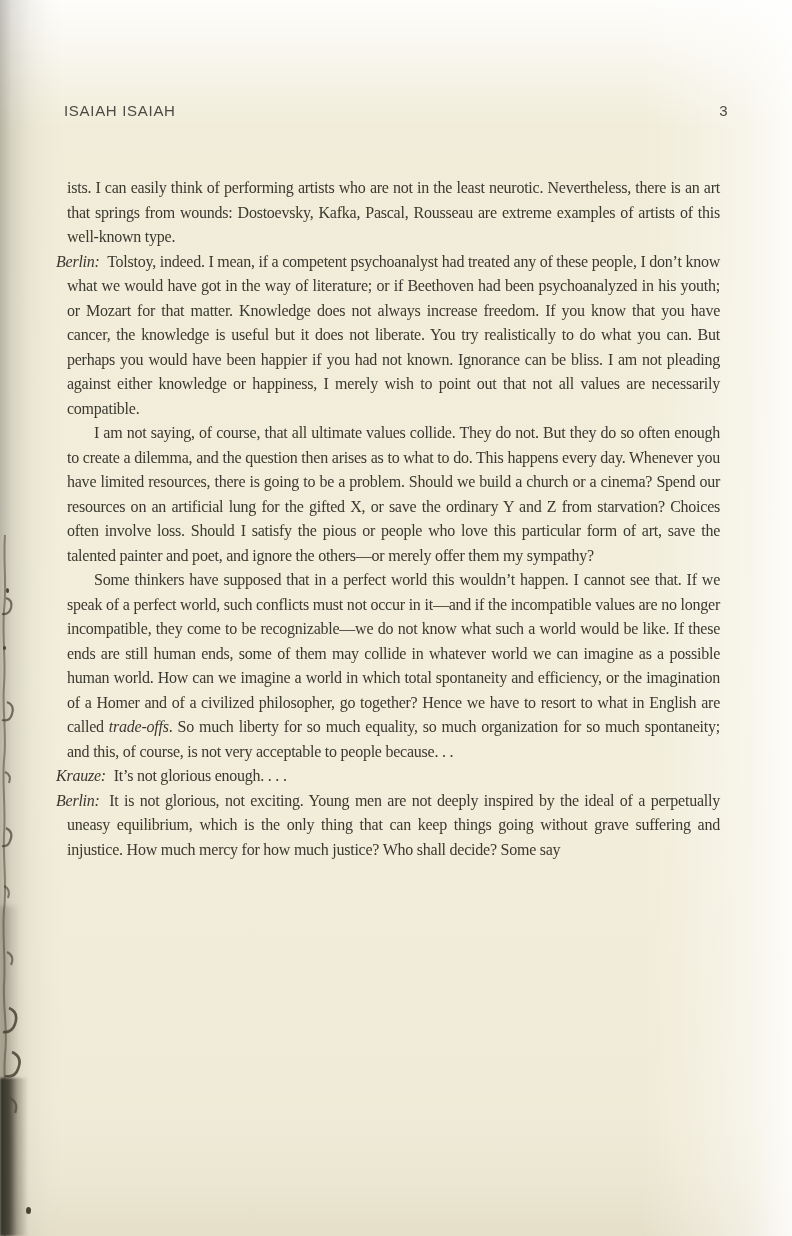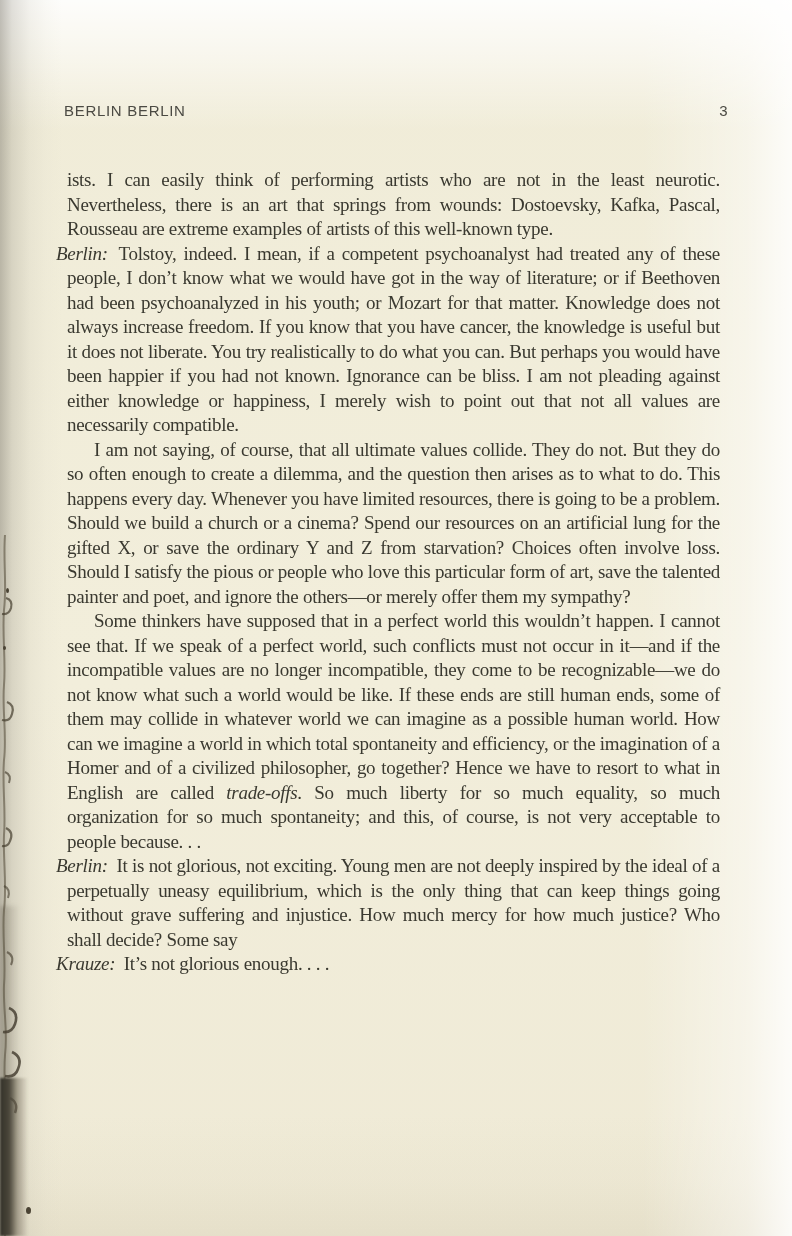--- a/index.html
+++ b/index.html
@@ -55,22 +55,22 @@
   .running-header{
     position:absolute;left:64px;right:64px;top:102px;
     display:flex;justify-content:space-between;align-items:baseline;
     font-family:"Liberation Sans", sans-serif;
     font-size:15px;letter-spacing:.7px;
     color:var(--header-ink);
   }
   .running-header .pagenum{letter-spacing:.3px;}
   
   .dialogue{
-    position:absolute;left:56px;top:168px;width:664px;
-    font-size:19px;line-height:24.5px;
+    position:absolute;left:56px;top:176px;width:664px;
+    font-size:16px;line-height:24.5px;
     letter-spacing:-0.015em;
     color:var(--ink);
     text-align:justify;
   }
   .dialogue p{margin:0;}
   .block-continuation{padding-left:11px;}
   .block-speech{padding-left:11px;text-indent:-11px;}
   .block-paragraph{padding-left:11px;text-indent:27px;}
   .speaker{font-style:italic;margin-right:4px;}
   .dialogue em{font-style:italic;font-family:Liberation Serif, serif;}
@@ -92,26 +92,26 @@
     <path d="M12 1052 q11 5 6 17 q-3 9 -13 7" fill="none" stroke="#3e372a" stroke-width="2.6" opacity="0.8"></path>
     <path d="M10 1098 q9 5 5 15" fill="none" stroke="#3e372a" stroke-width="2.4" opacity="0.8"></path>
   </svg>
   <div class="corner-soft"></div>
   <div class="corner-dark"></div>
   <div class="speck s1"></div>
   <div class="speck s2"></div>
   <div class="speck s3"></div>
 
   <header class="running-header">
-    <span class="headtitle">BERLIN BERLIN</span>
+    <span class="headtitle">ISAIAH ISAIAH</span>
     <span class="pagenum">3</span>
   </header>
 
   <main class="dialogue">
       <p class="block-continuation"><span>ists. I can easily think of performing artists who are not in the least neurotic. Nevertheless, there is an art that springs from wounds: Dostoevsky, Kafka, Pascal, Rousseau are extreme examples of artists of this well-known type.</span></p>
       <p class="block-speech"><span class="speaker">Berlin:</span> <span>Tolstoy, indeed. I mean, if a competent psychoanalyst had treated any of these people, I don’t know what we would have got in the way of literature; or if Beethoven had been psychoanalyzed in his youth; or Mozart for that matter. Knowledge does not always increase freedom. If you know that you have cancer, the knowledge is useful but it does not liberate. You try realistically to do what you can. But perhaps you would have been happier if you had not known. Ignorance can be bliss. I am not pleading against either knowledge or happiness, I merely wish to point out that not all values are necessarily compatible.</span></p>
       <p class="block-paragraph"><span>I am not saying, of course, that all ultimate values collide. They do not. But they do so often enough to create a dilemma, and the question then arises as to what to do. This happens every day. Whenever you have limited resources, there is going to be a problem. Should we build a church or a cinema? Spend our resources on an artificial lung for the gifted X, or save the ordinary Y and Z from starvation? Choices often involve loss. Should I satisfy the pious or people who love this particular form of art, save the talented painter and poet, and ignore the others—or merely offer them my sympathy?</span></p>
       <p class="block-paragraph"><span>Some thinkers have supposed that in a perfect world this wouldn’t happen. I cannot see that. If we speak of a perfect world, such conflicts must not occur in it—and if the incompatible values are no longer incompatible, they come to be recognizable—we do not know what such a world would be like. If these ends are still human ends, some of them may collide in whatever world we can imagine as a possible human world. How can we imagine a world in which total spontaneity and efficiency, or the imagination of a Homer and of a civilized philosopher, go together? Hence we have to resort to what in English are called </span><em>trade-offs</em><span>. So much liberty for so much equality, so much organization for so much spontaneity; and this, of course, is not very acceptable to people because. . .</span></p>
+      <p class="block-speech"><span class="speaker">Krauze:</span> <span>It’s not glorious enough. . . .</span></p>
       <p class="block-speech"><span class="speaker">Berlin:</span> <span>It is not glorious, not exciting. Young men are not deeply inspired by the ideal of a perpetually uneasy equilibrium, which is the only thing that can keep things going without grave suffering and injustice. How much mercy for how much justice? Who shall decide? Some say</span></p>
-      <p class="block-speech"><span class="speaker">Krauze:</span> <span>It’s not glorious enough. . . .</span></p>
     </main>
 
 </div>
 
 </body></html>

